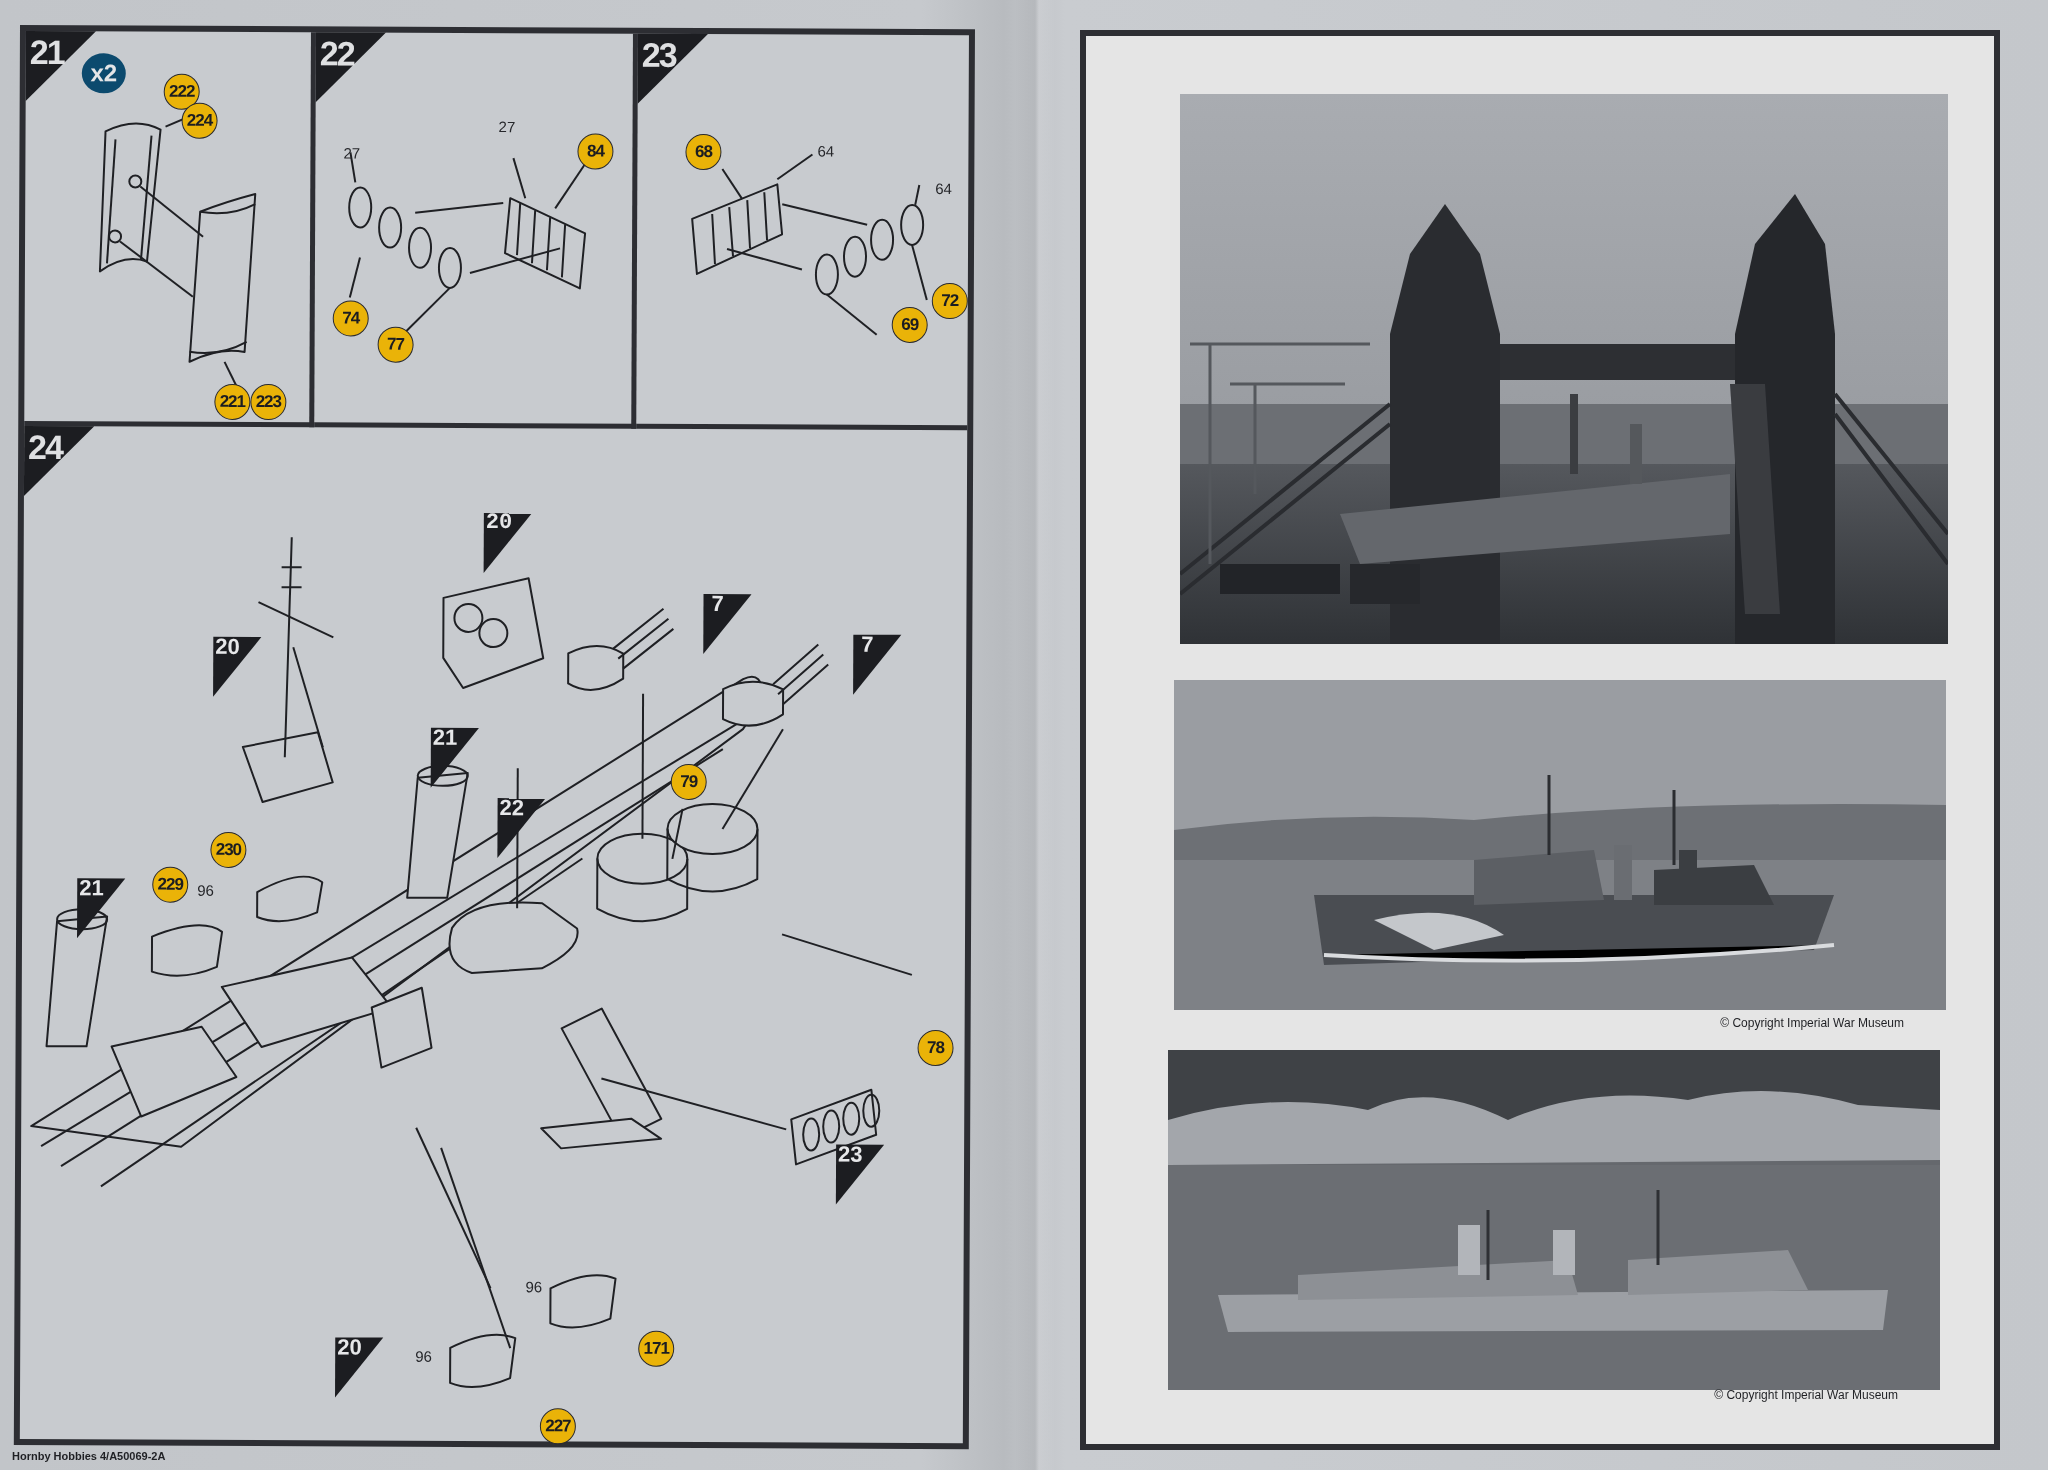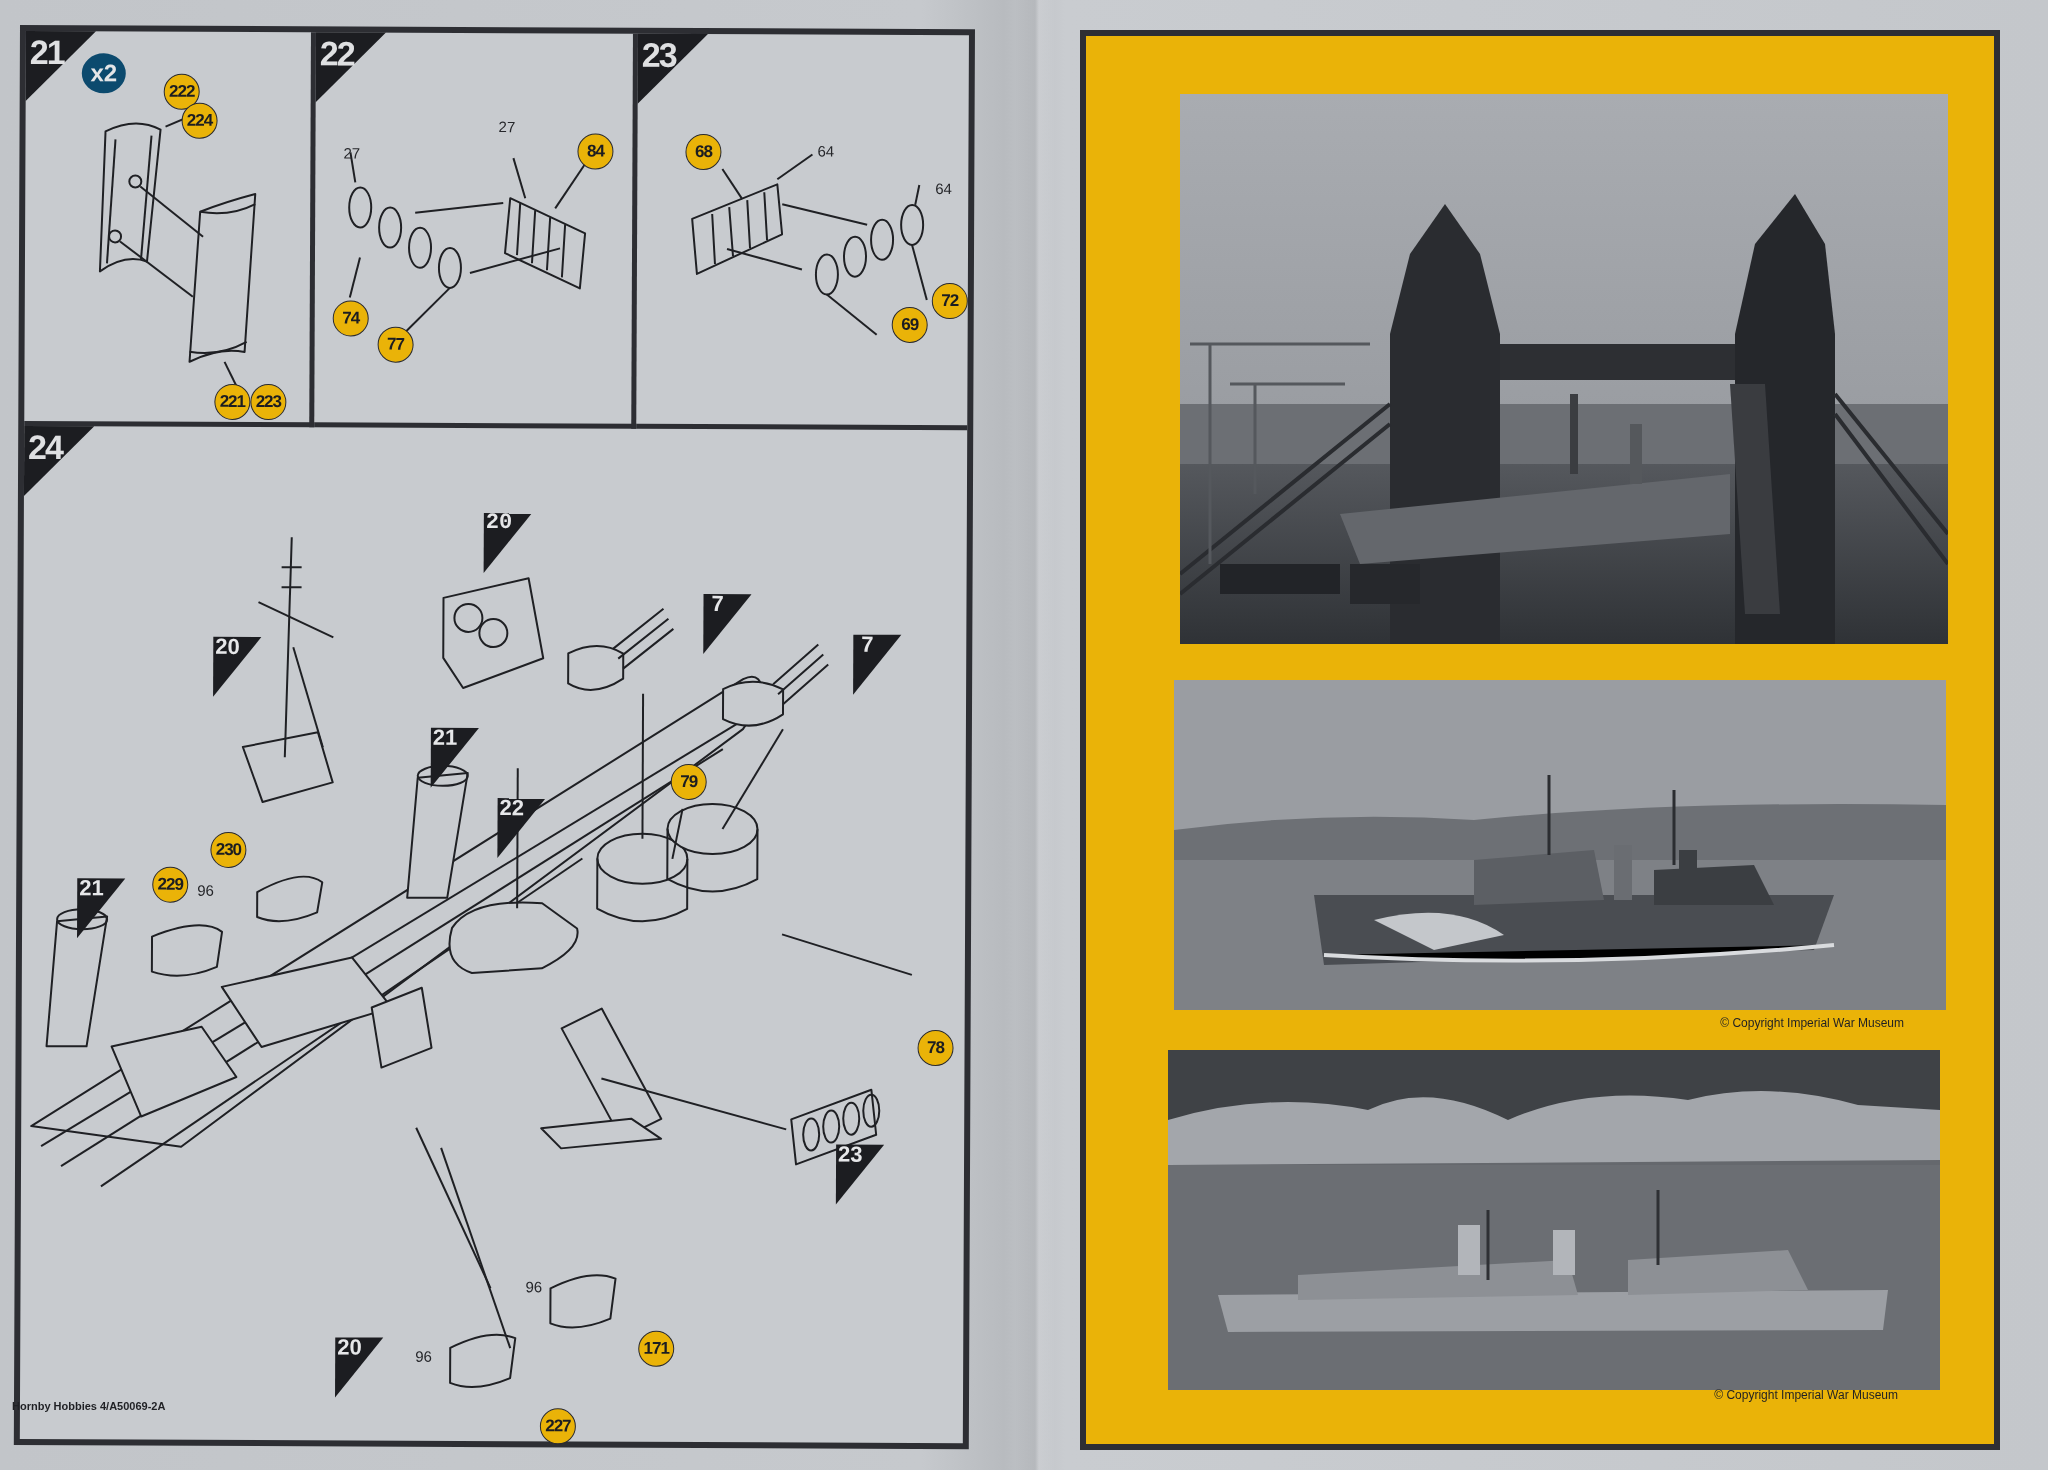--- a/index.html
+++ b/index.html
@@ -27,24 +27,24 @@
   .tag { position:absolute; width:0; height:0; border-top:60px solid #1c1d21; border-right:48px solid transparent; }
   .tag-label { position:absolute; color:#e6e7e9; font-weight:bold; font-size:22px; }
 
   .part { position:absolute; width:34px; height:34px; border:1.5px solid #2a2a2e; border-radius:50%; text-align:center; line-height:34px; font-weight:bold; font-size:17px; color:#1c1d21; background:#eab308; letter-spacing:-1px; }
   .ref { position:absolute; font-size:15px; color:#26272b; }
 
   svg.draw { position:absolute; left:0; top:0; }
   svg.draw * { fill:none; stroke:#1f2024; stroke-width:2; stroke-linejoin:round; }
   svg.draw .fill { fill:#c8cbcf; }
 
-  .footer { position:absolute; left:12px; top:1400px; font-size:11px; font-weight:bold; color:#1f2024; }
+  .footer { position:absolute; left:12px; top:1450px; font-size:11px; font-weight:bold; color:#1f2024; }
 
   
-  .right-frame { position:absolute; left:1080px; top:30px; width:920px; height:1420px; border:6px solid #2d2e33; box-sizing:border-box; background:#eab308; }
+  .right-frame { position:absolute; left:1080px; top:30px; width:920px; height:1420px; border:6px solid #2d2e33; box-sizing:border-box; background:#e5e5e5; }
   .photo { position:absolute; overflow:hidden; background:#7d8085; }
   .ph1 { left:94px; top:58px; width:768px; height:550px; }
   .ph2 { left:88px; top:644px; width:772px; height:330px; }
   .ph3 { left:82px; top:1014px; width:772px; height:340px; }
   .caption { position:absolute; font-size:12px; color:#1f2024; }
   .cap1 { right:90px; top:980px; }
   .cap2 { right:96px; top:1352px; }
 </style>
 </head>
 <body>

